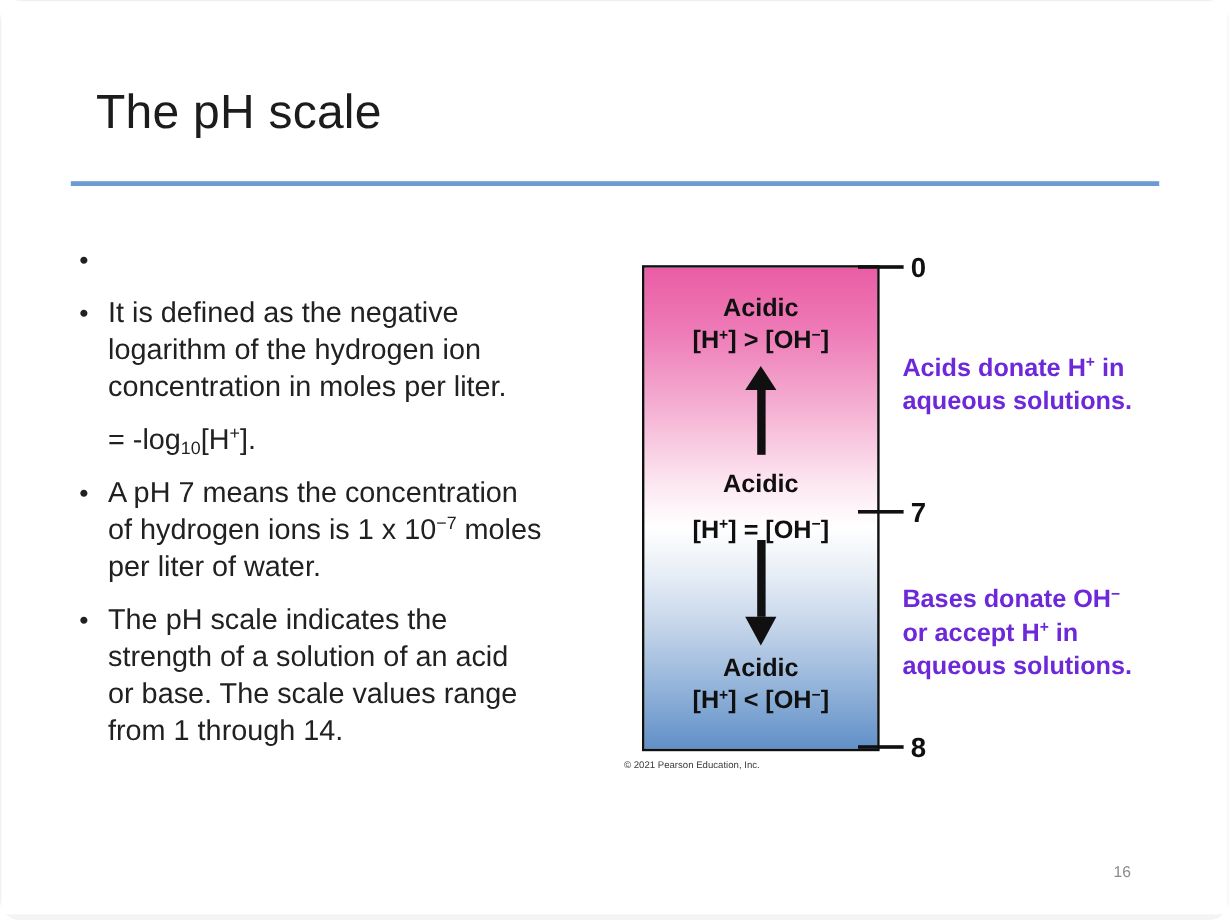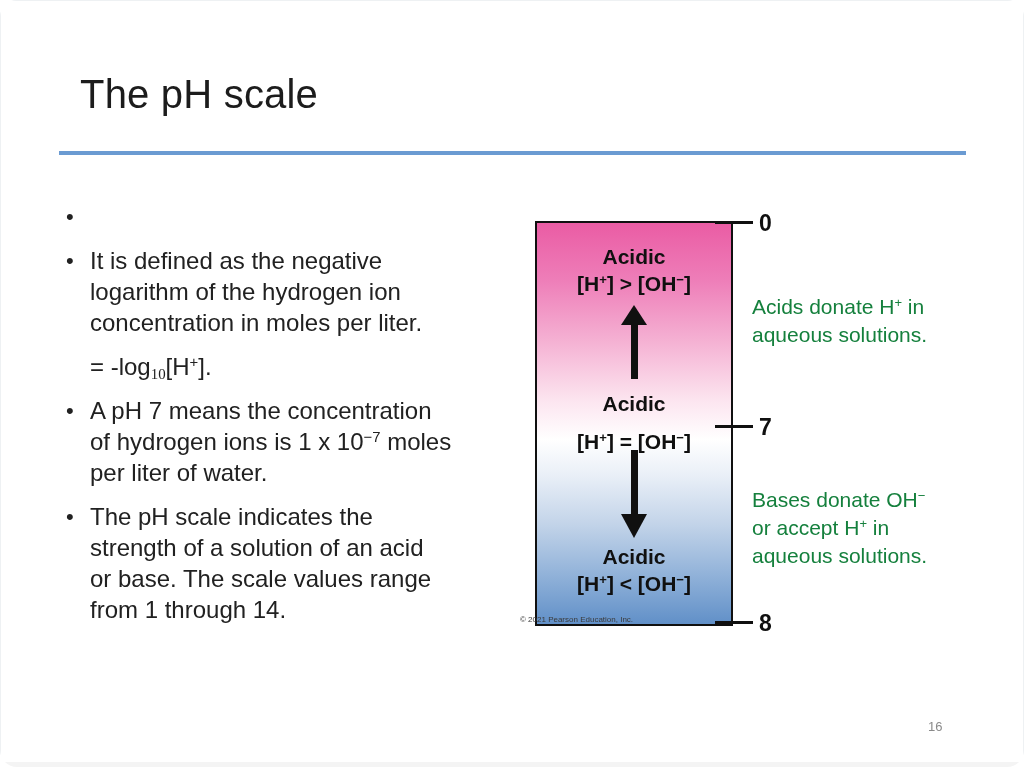--- a/index.html
+++ b/index.html
@@ -17,21 +17,21 @@
   }
   .rule { position:absolute; left:59px; top:151px; width:907px; height:4px; background:#6b9bd2; }
 
   .bullets { position:absolute; left:66px; top:201px; width:430px; color:#212121; font-size:24px; line-height:31px; }
   .bullet { display:flex; margin-bottom:13px; }
   .marker { flex:0 0 24px; width:24px; font-size:22px; }
   .formula-line { margin-left:24px; margin-bottom:13px; }
 
   sup, sub { font-size:62%; line-height:0; vertical-align:baseline; position:relative; }
   sup { top:-0.55em; }
-  sub { top:0.28em;font-family:Liberation Serif, serif; }
+  sub { top:0.28em; }
 
   .figure { position:absolute; left:519px; top:221px; width:480px; height:440px; }
   .grad-box {
     position:absolute; left:0; top:0; width:194px; height:401px;
     border:2px solid #101010;
     background:linear-gradient(180deg,
       #ea5ca4 0%, #ee7db8 14%, #f5b3d4 30%, #fce4ef 44%,
       #ffffff 54%, #e9eff7 63%, #c3d4e9 75%, #94b4da 87%, #6190c8 100%);
     margin-left:16px;
   }
@@ -39,22 +39,22 @@
     position:absolute; left:0; width:100%; text-align:center;
     font-weight:bold; font-size:21px; color:#101010; white-space:nowrap;
   }
   .arrow { position:absolute; left:50%; transform:translateX(-50%); display:flex; flex-direction:column; align-items:center; }
   .arrow .shaft { width:7px; background:#101010; }
   .head-up   { width:0; height:0; border-left:13px solid transparent; border-right:13px solid transparent; border-bottom:20px solid #101010; }
   .head-down { width:0; height:0; border-left:13px solid transparent; border-right:13px solid transparent; border-top:24px solid #101010; }
 
   .tick { position:absolute; left:196px; width:38px; height:3px; background:#101010; }
   .tick-label { position:absolute; left:240px; font-weight:bold; font-size:23px; line-height:28px; color:#101010; }
-  .note { position:absolute; left:233px; font-weight:normal; font-size:21px; line-height:28px; color:#15803d; white-space:nowrap; }
-  .credit { position:absolute; left:1px; top:394px; font-size:8px; color:#3a3a3a; }
+  .note { position:absolute; left:233px; font-weight:bold; font-size:21px; line-height:28px; color:#6d28d9; white-space:nowrap; }
+  .credit { position:absolute; left:1px; top:412px; font-size:8px; color:#3a3a3a; }
 
   .page-number { position:absolute; left:928px; top:719px; font-size:13px; color:#8a8a8a; }
 </style>
 </head>
 <body>
 
 <div class="slide">
 
   <h1 class="title">The pH scale</h1>
   <div class="rule"></div>

